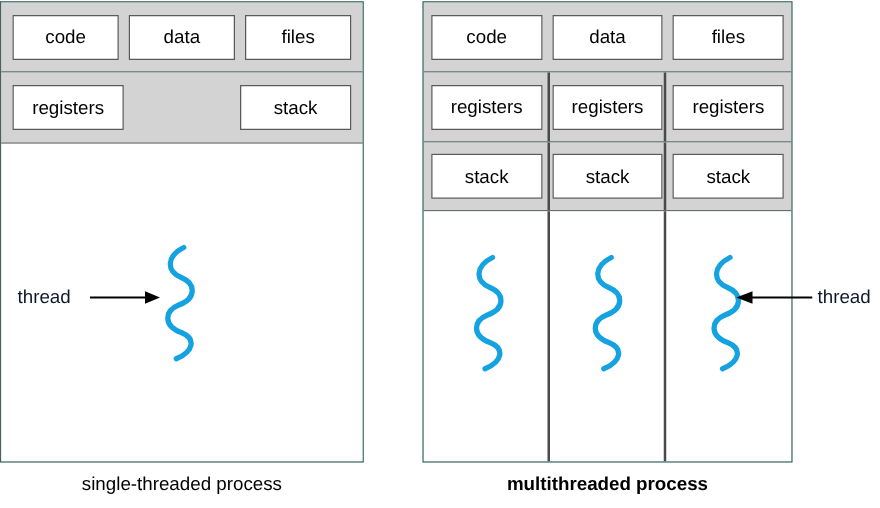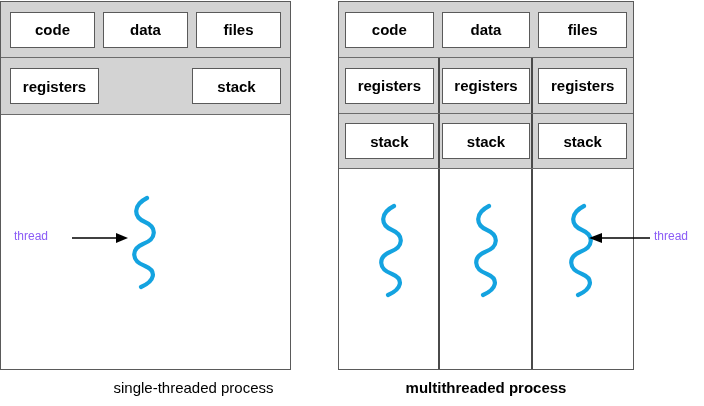--- a/index.html
+++ b/index.html
@@ -14,21 +14,20 @@
     font-family: "Liberation Sans", sans-serif;
     overflow: hidden;
   }
 
   
   .process {
     position: absolute;
     box-sizing: border-box;
     border: 1.5px solid #5a5a5a;
     background: #5eead4;
-    font-weight: bold;
   }
   #process-single {
     left: 0px;
     top: 1px;
     width: 291px;
     height: 369px;
   }
   #process-multi {
     left: 338px;
     top: 1px;
@@ -133,36 +132,36 @@
   .squiggle {
     position: absolute;
     width: 34px;
     height: 96px;
   }
   .squiggle svg { display: block; width: 100%; height: 100%; }
 
   
   .annot {
     position: absolute;
-    font-size: 12px;
-    color: #8b5cf6;
+    font-size: 15px;
+    color: #0f172a;
     white-space: nowrap;
     line-height: 1;
   }
   .arrow-svg { position: absolute; }
 
   
   .caption {
     position: absolute;
     font-size: 15px;
     color: #000000;
     text-align: center;
     white-space: nowrap;
   }
-  #caption-single { left: 0px;   top: 379px; width: 291px; padding-left: 48px; }
+  #caption-single { left: 0px;   top: 379px; width: 291px; }
   #caption-multi  { left: 338px; top: 379px; width: 296px; font-weight: bold; }
 </style>
 </head>
 <body>
 
 <div class="process" id="process-single">
 
   <div class="band" id="single-band-top">
     <div class="band-row">
       <div class="single-top-row">

